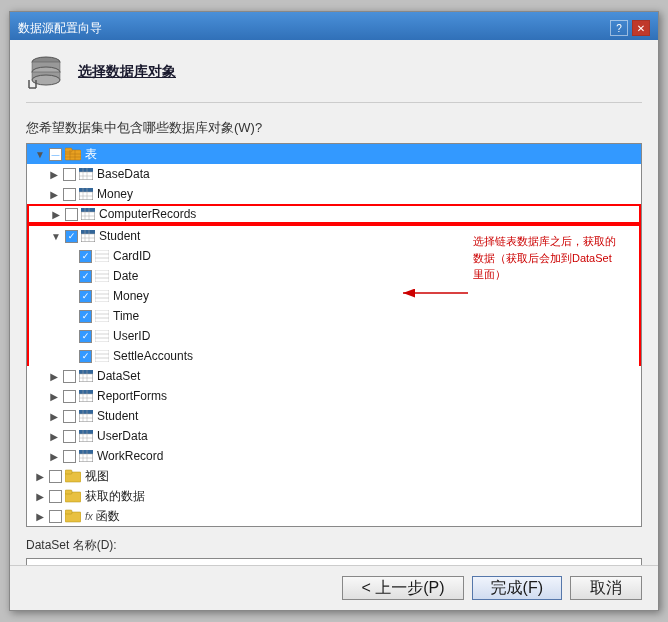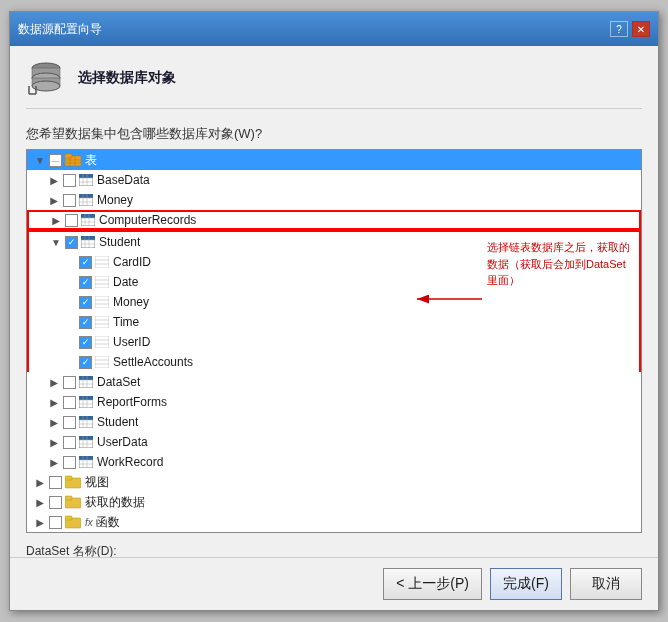--- a/index.html
+++ b/index.html
@@ -20,23 +20,23 @@
       border: 1px solid #888;
       box-shadow: 2px 2px 8px rgba(0,0,0,0.4);
       display: flex;
       flex-direction: column;
     }
     .title-bar {
       background: linear-gradient(to bottom, #4a90d9, #3070b8);
       color: white;
       height: 28px;
       display: flex;
-      align-items: center;
+      align-items: flex-start;
       justify-content: space-between;
-      padding: 17px 8px;
+      padding: 8px 8px;
       font-size: 12px;
       flex-shrink: 0;
     }
     .title-bar-left {
       display: flex;
       align-items: center;
       gap: 4px;
     }
     .title-bar-buttons {
       display: flex;
@@ -75,20 +75,21 @@
     }
     .db-icon {
       width: 40px;
       height: 40px;
       flex-shrink: 0;
     }
     .header-title {
       font-size: 14px;
       font-weight: bold;
       color: #1a1a2e;
+      text-decoration: underline;
     }
     .question-label {
       font-size: 13px;
       color: #333;
       margin-bottom: 6px;
     }
     .tree-container {
       flex: 1;
       border: 1px solid #888;
       background: white;
@@ -182,27 +183,27 @@
       justify-content: flex-end;
       align-items: center;
       padding: 10px 16px;
       gap: 8px;
       border-top: 1px solid #ccc;
       background: #f0f0f0;
       flex-shrink: 0;
     }
     .btn {
       min-width: 72px;
-      height: 32px;
+      height: 24px;
       border: 1px solid #888;
       background: linear-gradient(to bottom, #f8f8f8, #e0e0e0);
       cursor: pointer;
-      font-size: 14px;
+      font-size: 16px;
       color: #1a1a1a;
-      padding: 0 12px;
+      padding: 0 18px;
       display: flex;
       align-items: center;
       justify-content: center;
       font-family: "Microsoft YaHei", SimSun, Arial, sans-serif;
     }
     .btn.primary {
       background: linear-gradient(to bottom, #f0f4fc, #d0dcf0);
       border-color: #5577aa;
     }
   </style>
@@ -502,21 +503,21 @@
             <rect x="0" y="3" width="16" height="10" fill="#e8c040" stroke="#b09010" stroke-width="0.5" rx="1"></rect>
             <rect x="0" y="1" width="7" height="4" fill="#e8c040" stroke="#b09010" stroke-width="0.5" rx="1"></rect>
 
           </svg>
           <span style="margin-right:3px; font-style:italic; color:#555; font-size:10px;">fx</span>
           <span>函数</span>
         </div>
 
       </div>
 
-      <div style="position:absolute; right:10px; top:90px; width:145px; pointer-events:none; z-index:10;margin-left:46px;">
+      <div style="position:absolute; right:24px; top:90px; width:145px; pointer-events:none; z-index:10;margin-left:46px;">
 
         <svg width="145" height="80" style="position:absolute; left:-80px; top:30px;">
           <defs>
             <marker id="arrowhead" markerWidth="8" markerHeight="6" refX="8" refY="3" orient="auto">
               <polygon points="0 0, 8 3, 0 6" fill="#cc0000"></polygon>
             </marker>
           </defs>
           <line x1="75" y1="30" x2="10" y2="30" stroke="#cc0000" stroke-width="1.5" marker-end="url(#arrowhead)"></line>
         </svg>
         <div style="color:#cc0000; font-size:11px; line-height:1.5; margin-top:0px;">选择链表数据库之后，获取的数据（获取后会加到DataSet里面）</div>

